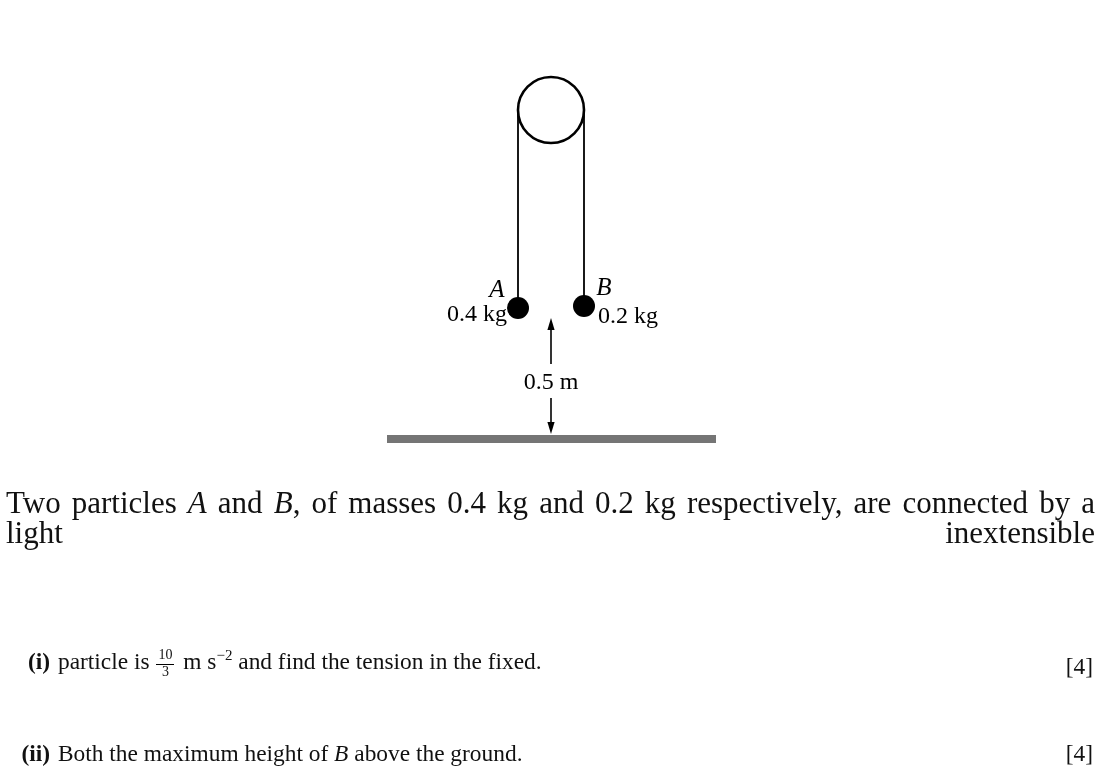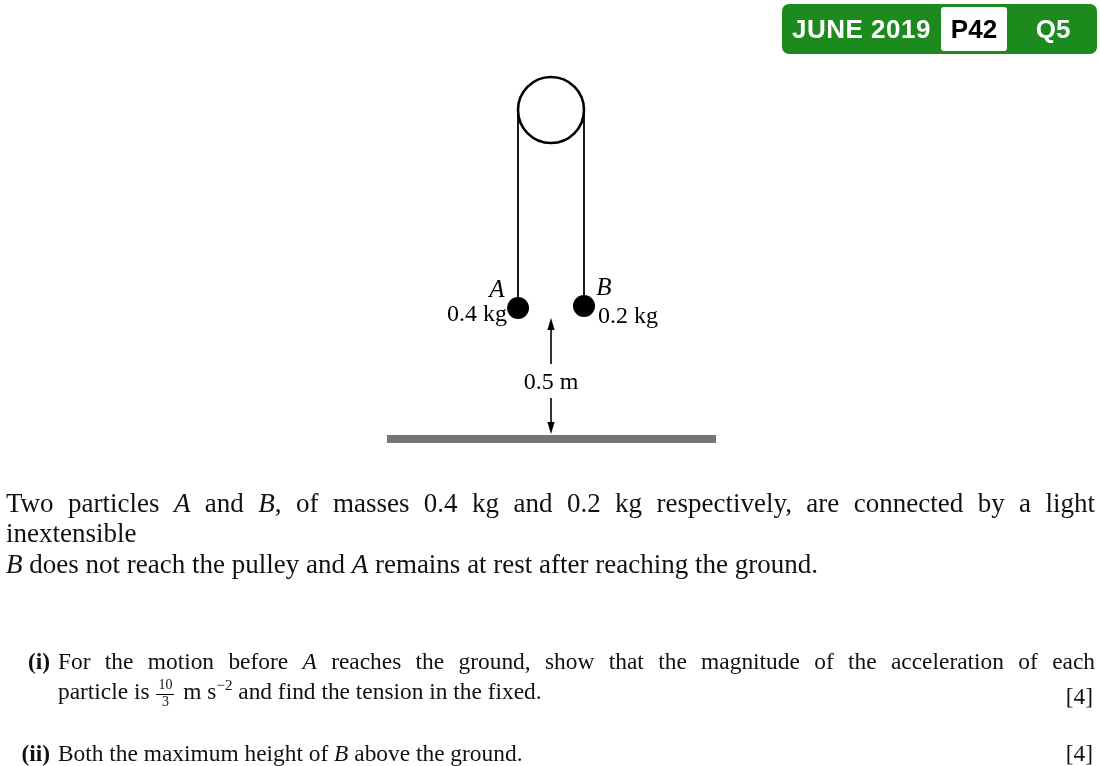--- a/index.html
+++ b/index.html
@@ -13,21 +13,21 @@
   .badge-session{flex:1;text-align:center;color:#ffffff;letter-spacing:.5px;}
   .badge-paper{width:66px;height:44px;background:#ffffff;color:#000000;border-radius:3px;
                display:flex;align-items:center;justify-content:center;margin-right:2px;}
   .badge-q{width:88px;text-align:center;color:#ffffff;}
 
   
   .diagram{position:absolute;left:380px;top:60px;}
 
   
   .intro{position:absolute;left:6px;top:488px;width:1089px;
-         font-size:27px;line-height:30.3px;}
+         font-size:31px;line-height:30.3px;}
   .jline{text-align:justify;text-align-last:justify;}
   .it{font-style:italic;}
 
   .q-item{position:absolute;left:6px;width:1089px;font-size:23.4px;line-height:30px;}
   .q-item .body{position:relative;padding-left:52px;}
   .q-label{position:absolute;left:0;top:0;width:44px;text-align:right;font-weight:bold;}
   .part-i{top:646px;}
   .part-ii{top:738px;}
   .pi-line2{position:relative;margin-top:0;height:38px;}
   .marks{position:absolute;right:2px;bottom:3px;}
@@ -37,27 +37,20 @@
         font-size:14px;line-height:1.02;margin:0 3px 0 1px;}
   .frac .num{display:block;padding:0 2px 1px 2px;border-bottom:1.6px solid #000;}
   .frac .den{display:block;}
   .sup{font-size:15px;vertical-align:super;line-height:0;}
 </style>
 </head>
 <body>
 
 <div class="page">
 
-  <div class="badge">
-    <div class="badge-session">JUNE 2019</div>
-    <div class="badge-paper">
-      <span>P42</span>
-    </div>
-    <div class="badge-q">Q5</div>
-  </div>
 
   <svg class="diagram" width="340" height="390" viewBox="380 60 340 390" xmlns="http://www.w3.org/2000/svg">
 
     <line x1="518" y1="110" x2="518" y2="298" stroke="#000" stroke-width="1.8"></line>
     <line x1="584" y1="110" x2="584" y2="296" stroke="#000" stroke-width="1.8"></line>
 
     <circle cx="551" cy="110" r="33" fill="#ffffff" stroke="#000" stroke-width="2.6"></circle>
 
     <circle cx="518" cy="308" r="11" fill="#000"></circle>
     <circle cx="584" cy="306" r="11" fill="#000"></circle>
@@ -71,27 +64,25 @@
     <line x1="551" y1="328" x2="551" y2="364" stroke="#000" stroke-width="1.6"></line>
     <text x="551" y="389" text-anchor="middle" font-family="Liberation Serif, serif" font-size="24">0.5 m</text>
     <line x1="551" y1="398" x2="551" y2="425" stroke="#000" stroke-width="1.6"></line>
     <polygon points="551,434 547.4,422 554.6,422"></polygon>
 
     <rect x="387" y="435" width="329" height="8" fill="#757575"></rect>
   </svg>
 
   <div class="intro">
     <div class="jline"><span>Two particles </span><span class="it">A</span><span> and </span><span class="it">B</span><span>, of masses 0.4 kg and 0.2 kg respectively, are connected by a light inextensible</span></div>
-    <div><span class="it">B</span><span> does not reach the pulley and </span><span class="it">A</span><span> remains at rest after reaching the ground.</span></div>
   </div>
 
   <div class="q-item part-i">
     <div class="body">
       <span class="q-label">(i)</span>
-      <div class="jline"><span>For the motion before </span><span class="it">A</span><span> reaches the ground, show that the magnitude of the acceleration of each</span></div>
       <div class="pi-line2">
         <span>particle is </span><span class="frac"><span class="num">10</span><span class="den">3</span></span><span> m s</span><span class="sup">−2</span><span> and find the tension in the fixed.</span>
         <span class="marks">[4]</span>
       </div>
     </div>
   </div>
 
   <div class="q-item part-ii">
     <div class="body">
       <span class="q-label">(ii)</span>

